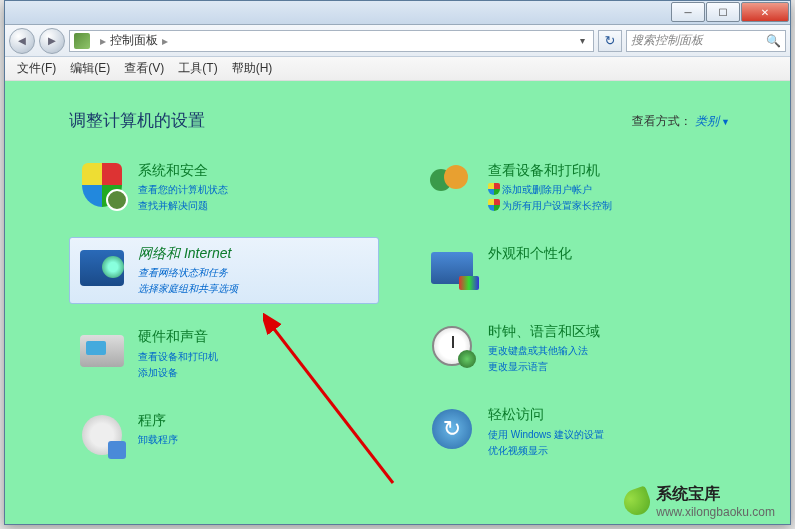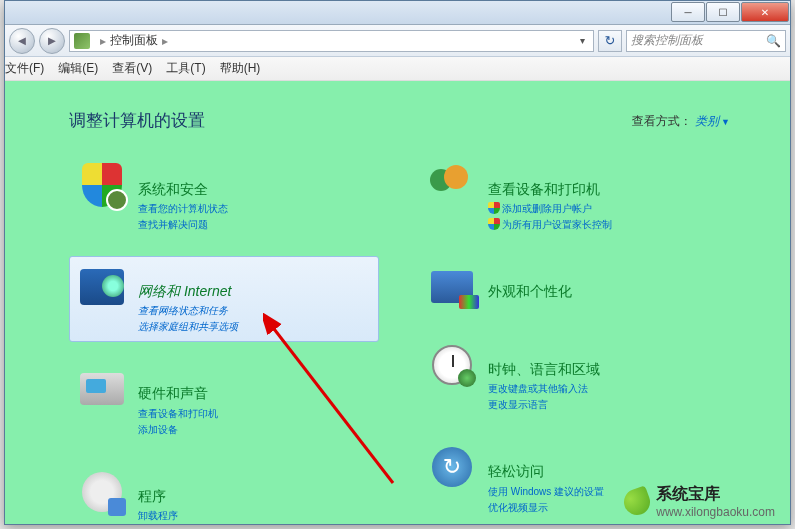--- a/index.html
+++ b/index.html
@@ -18,37 +18,37 @@
 .navbar { height: 32px; background: linear-gradient(#f4f7fb,#e6ecf3); border-bottom: 1px solid #c0cddb; display: flex; align-items: center; padding: 0 4px; gap: 4px; }
 .nav-back, .nav-fwd { width: 26px; height: 26px; border-radius: 50%; background: radial-gradient(circle at 35% 30%, #fff, #cfd8e2 60%, #aab6c4); border: 1px solid #9aa8b6; display: flex; align-items: center; justify-content: center; color: #667; font-size: 13px; }
 .addrbar { flex: 1; height: 22px; border: 1px solid #a8b4c2; background: #fff; display: flex; align-items: center; padding: 0 4px; font-size: 12px; color: #333; }
 .addrbar .cp-icon { width: 16px; height: 16px; background: linear-gradient(135deg,#5a8f3a,#8fc46a); border-radius: 2px; margin-right: 6px; }
 .addrbar .arrow { color: #888; margin: 0 4px; }
 .addrbar .dd { margin-left: auto; color: #555; font-size: 10px; padding: 0 4px; }
 .refresh-btn { width: 24px; height: 22px; border: 1px solid #a8b4c2; background: linear-gradient(#f6f9fd,#e2e9f1); display: flex; align-items: center; justify-content: center; color: #2a5a9a; font-size: 13px; }
 .searchbox { width: 160px; height: 22px; border: 1px solid #a8b4c2; background: #fff; display: flex; align-items: center; padding: 8px 4px; color: #888; font-size: 12px; font-style: italic; }
 .searchbox .mag { margin-left: auto; color: #4a7ab8; font-style: normal; }
 
-.menubar { height: 24px; background: linear-gradient(#f8f8f8,#eee); border-bottom: 1px solid #ddd; display: flex; align-items: center; padding: 0 0; gap: 14px; font-size: 12px; color: #333; }
+.menubar { height: 24px; background: linear-gradient(#f8f8f8,#eee); border-bottom: 1px solid #ddd; display: flex; align-items: center; padding: 0 12px; gap: 14px; font-size: 12px; color: #333; }
 .menubar span { cursor: default; }
 
 .content { position: absolute; top: 80px; left: 0; right: 0; bottom: 0; background: #86efac; padding: 28px 24px 12px 64px; overflow: hidden; }
 .heading { font-size: 17px; color: #1a3a6a; font-weight: 400; margin-bottom: 6px; }
 .viewby { position: absolute; top: 32px; right: 60px; font-size: 12px; color: #333; }
 .viewby a { color: #0066cc; text-decoration: none; font-style: italic; }
 .viewby .dd { font-size: 9px; margin-left: 2px; }
 
 .grid { display: flex; gap: 40px; margin-top: 22px; }
 .col { width: 310px; display: flex; flex-direction: column; gap: 16px; }
 
 .cat { display: flex; gap: 12px; padding: 6px 8px; border: 1px solid transparent; border-radius: 3px; }
 .cat.selected { background: linear-gradient(#eaf3fc,#d8e9f9); border-color: #9ac1e8; font-style: italic; }
 .cat-icon { width: 48px; height: 48px; flex-shrink: 0; display: flex; align-items: center; justify-content: center; }
 .cat-body { flex: 1; }
-.cat-title { color: #0a7a2a; font-size: 14px; line-height: 1.3; margin-bottom: 3px; margin-top: 19px; }
+.cat-title { color: #0a7a2a; font-size: 14px; line-height: 1.3; margin-bottom: 3px; }
 .cat-links { font-size: 10px; line-height: 1.6; }
 .cat-links a { color: #0066cc; text-decoration: none; display: block; }
 .cat-links .shield { display: inline-block; width: 12px; height: 12px; vertical-align: -2px; margin-right: 2px; }
 
 
 .ic-shield { background: conic-gradient(#d33 0 25%, #2a2 25% 50%, #28d 50% 75%, #ed3 75% 100%); border-radius: 6px 6px 50% 50%; width: 40px; height: 44px; position: relative; }
 .ic-shield:after { content:""; position:absolute; right:-6px; bottom:-4px; width:18px; height:18px; background:#5a8a3a; border-radius:50%; border:2px solid #fff; }
 .ic-net { width: 44px; height: 36px; background: linear-gradient(#2a6ab8,#1a4a88); border-radius: 4px; position: relative; }
 .ic-net:before { content:""; position:absolute; left:22px; top:6px; width:22px; height:22px; background: radial-gradient(circle,#8fd 30%,#2a8a5a); border-radius:50%; }
 .ic-hw { width: 44px; height: 32px; background: linear-gradient(#ddd,#aaa); border-radius: 4px; position: relative; }

